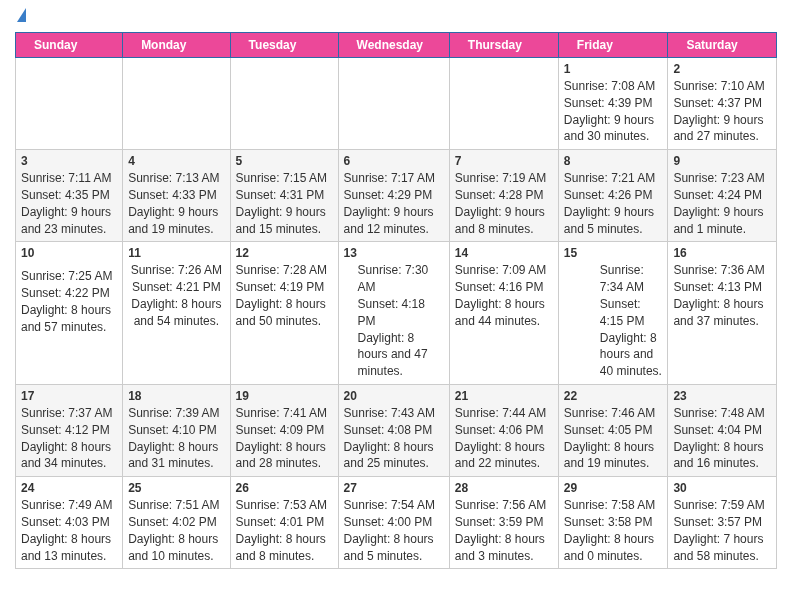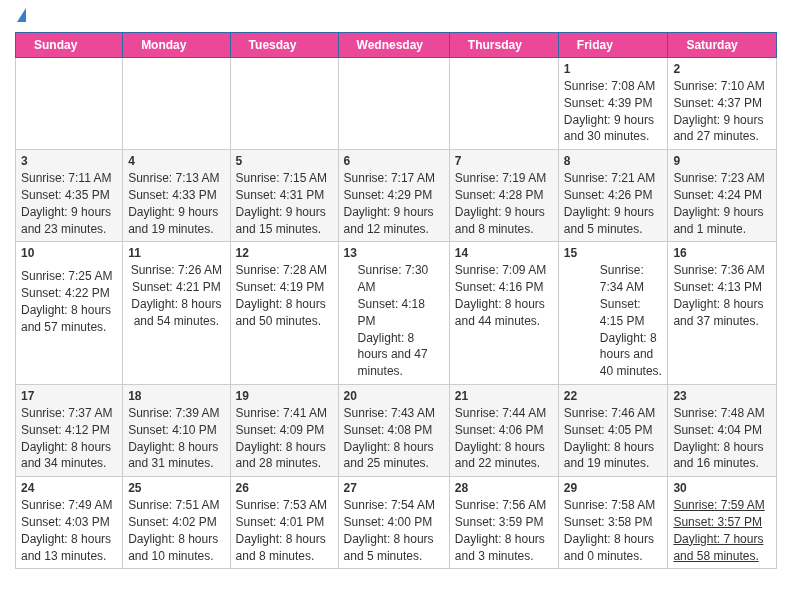--- a/index.html
+++ b/index.html
@@ -312,19 +312,19 @@
 Daylight: 8 hours and 3 minutes.</div>
         </td>
         <td>
           <span class="day-number">29</span>
           <div class="day-info" style="white-space: pre-line;">Sunrise: 7:58 AM
 Sunset: 3:58 PM
 Daylight: 8 hours and 0 minutes.</div>
         </td>
         <td>
           <span class="day-number">30</span>
-          <div class="day-info" style="white-space: pre-line; text-decoration: underline;">Sunrise: 7:59 AM
+          <div class="day-info" style="white-space: pre-line;">Sunrise: 7:59 AM
 Sunset: 3:57 PM
 Daylight: 7 hours and 58 minutes.</div>
         </td>
       </tr>
     </tbody>
 </table>
 
 </body></html>

